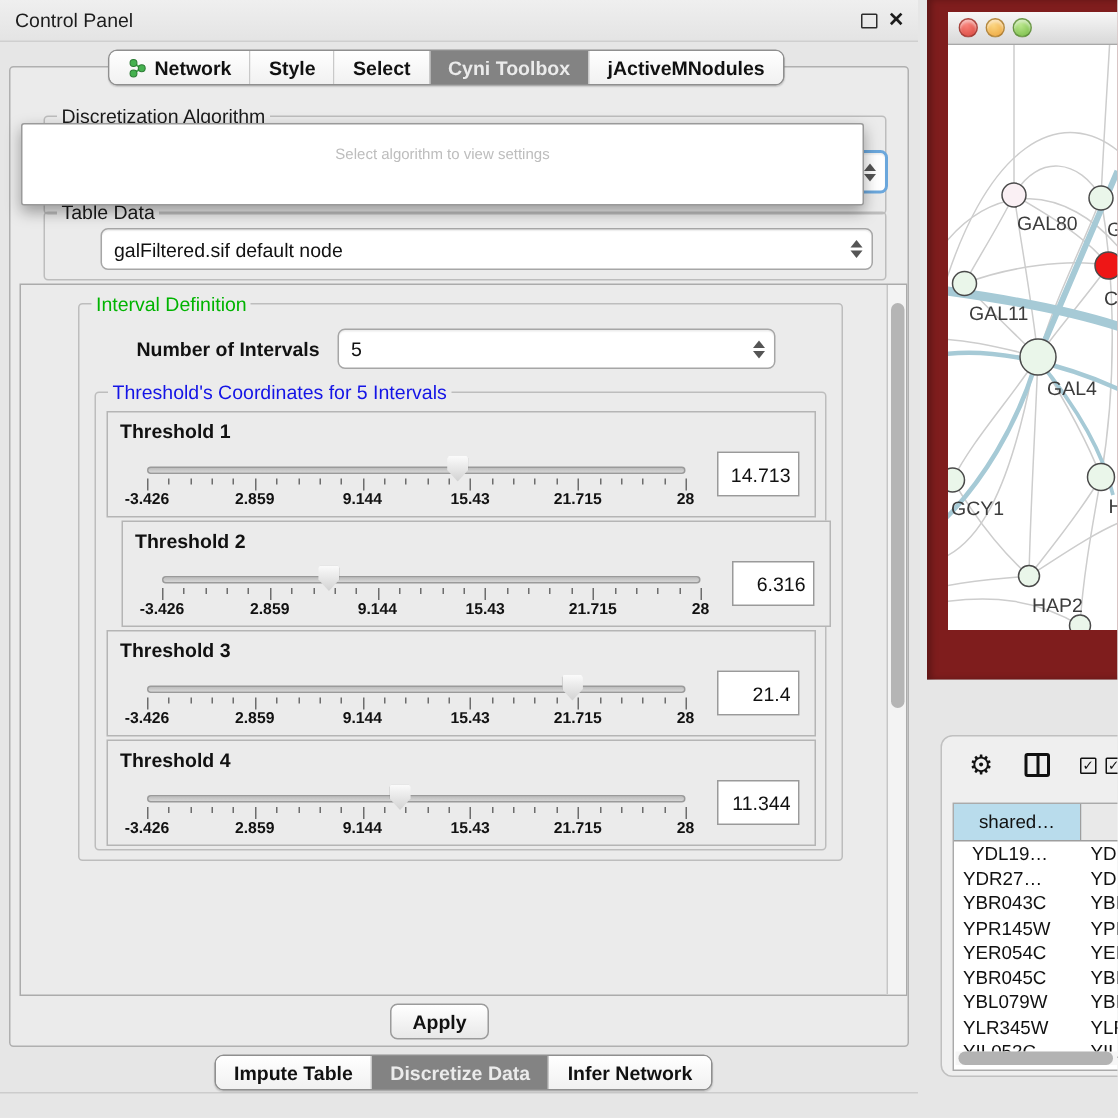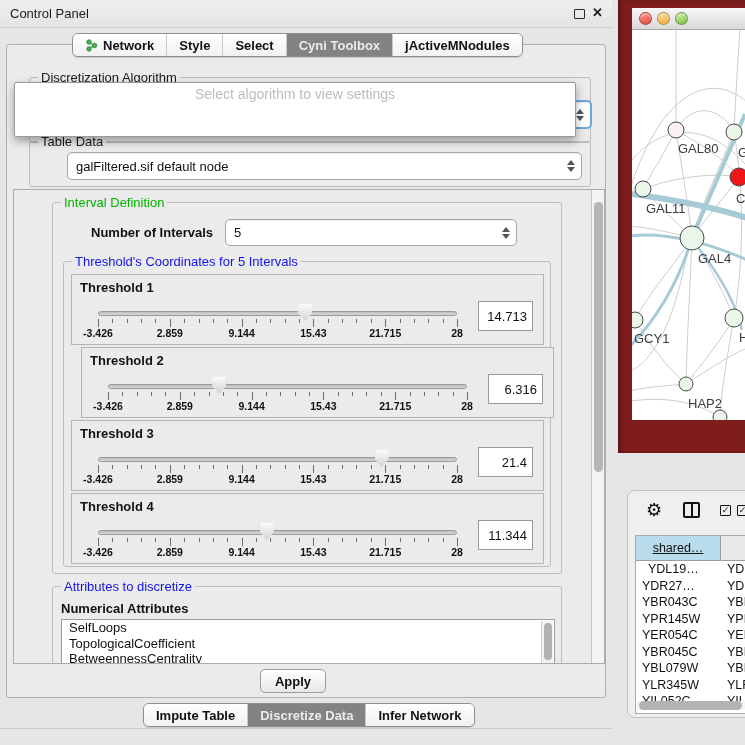--- a/index.html
+++ b/index.html
@@ -45,21 +45,21 @@
   .combo .stepper i { width:0; height:0; border-left:4px solid transparent;
     border-right:4px solid transparent; display:block; }
   .combo .stepper .up   { border-bottom:5px solid #555; }
   .combo .stepper .down { border-top:5px solid #555; }
   .combo.focus { border:2.5px solid #6ba7dc; }
 
   
   #algo-popup { position:absolute; left:7px; top:37px; width:562px; height:55px;
     background:#fff; border:1px solid #9a9a9a; border-radius:2px; z-index:20;
     box-shadow:0 4px 10px rgba(0,0,0,.35); }
-  #algo-popup .hint { text-align:center; font-size:14px; color:#bdbdbd; padding-top:3px; }
+  #algo-popup .hint { text-align:center; font-size:10px; color:#bdbdbd; padding-top:15px; }
   .popup-item { font-size:13px; color:#111; padding:1px 4px; line-height:16px; }
   .popup-item.bold { font-weight:bold; }
 
   
   #scrollarea { position:absolute; left:6px; top:144px; width:592px; height:475px;
     border:1px solid #ababab; background:#ebebeb; overflow:hidden; }
   .vscroll { position:absolute; left:577px; top:0; width:14px; height:473px;
     background:#f3f3f3; border-left:1px solid #c6c6c6; }
   .vthumb { position:absolute; left:2px; top:12px; width:9px; height:270px;
     background:#b5b5b5; border-radius:5px; }
@@ -389,34 +389,20 @@
                   <span style="left: 60%;">15.43</span>
                   <span style="left: 80%;">21.715</span>
                   <span style="left: 100%;">28</span>
                 </div>
     <input class="vbox" readonly="" value="11.344" style="">
   </div>
 </div>
         </div>
       </div>
 
-      <div class="group" style="left:38px; top:396px; width:510px; height:90px;">
-        <span class="gtitle blue">Attributes to discretize</span>
-        <span class="boldlabel" style="left:8px; top:14px;">Numerical Attributes</span>
-        <div class="listbox" style="left:8px; top:32px; width:494px; height:46px;">
-          <div id="attr-items">
-              <div class="item">SelfLoops</div>
-              <div class="item">TopologicalCoefficient</div>
-              <div class="item">BetweennessCentrality</div>
-            </div>
-          <div class="lscroll">
-              <div class="lthumb"></div>
-            </div>
-        </div>
-      </div>
 
       <div class="vscroll">
         <div class="vthumb"></div>
       </div>
     </div>
 
     <button id="apply-btn">Apply</button>
   </div>
 
   <div id="bottom-tabs" class="tabstrip">
@@ -493,21 +479,21 @@
 
   <div id="table-container">
     <div class="ttoolbar">
       <span class="gear-ic">⚙</span>
       <span class="split-ic"></span>
       <span class="cb-ic" style="left:92px;"></span>
       <span class="cb-ic" style="left:109px;"></span>
     </div>
     <div id="data-table">
       <div class="thead" id="t-header">
-          <div class="thcell sel" style="width: 85px; flex: 0 0 85px; text-decoration: underline;">shared…</div>
+          <div class="thcell sel" style="width: 85px; flex: 0 0 85px;">shared…</div>
           <div class="thcell" style="width: 80px; flex: 0 0 80px;">na</div>
         </div>
       <div id="t-rows">
           <div class="trow">
             <div class="tcell" style="width: 85px; flex: 0 0 85px; padding-left: 12px;">YDL19…</div>
             <div class="tcell" style="width: 80px; flex: 0 0 80px;">YDL1</div>
           </div>
           <div class="trow">
             <div class="tcell" style="width: 85px; flex: 0 0 85px;">YDR27…</div>
             <div class="tcell" style="width: 80px; flex: 0 0 80px;">YDR2</div>

